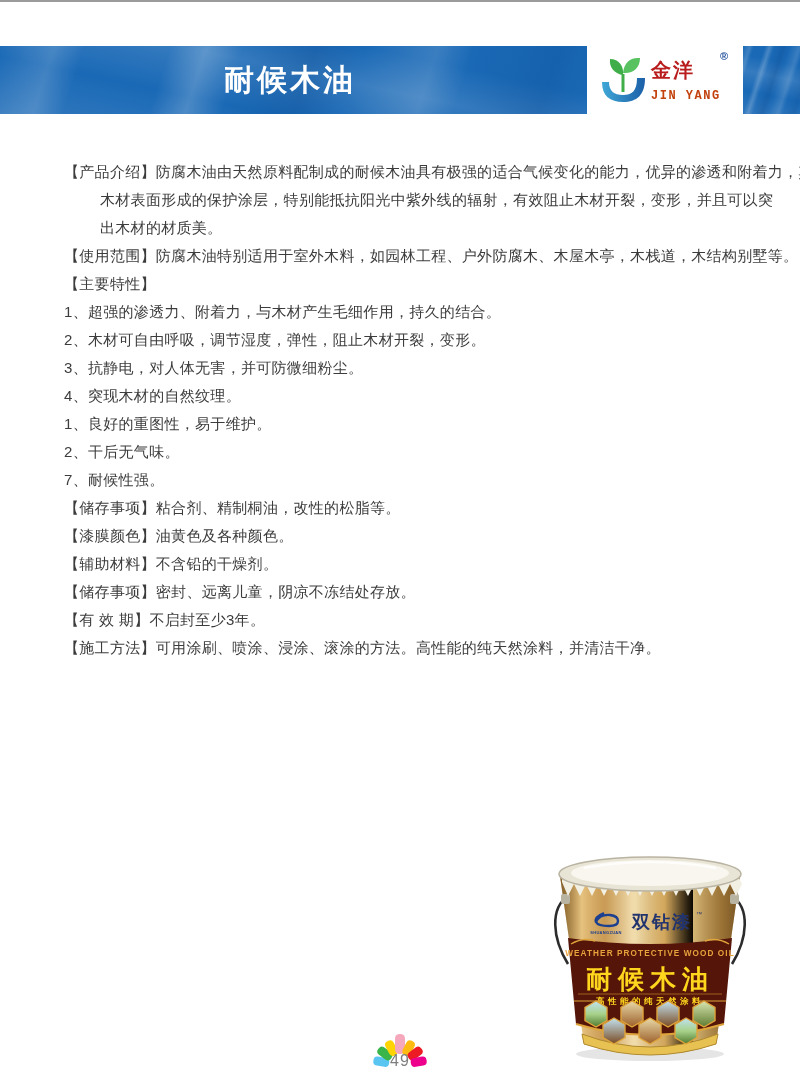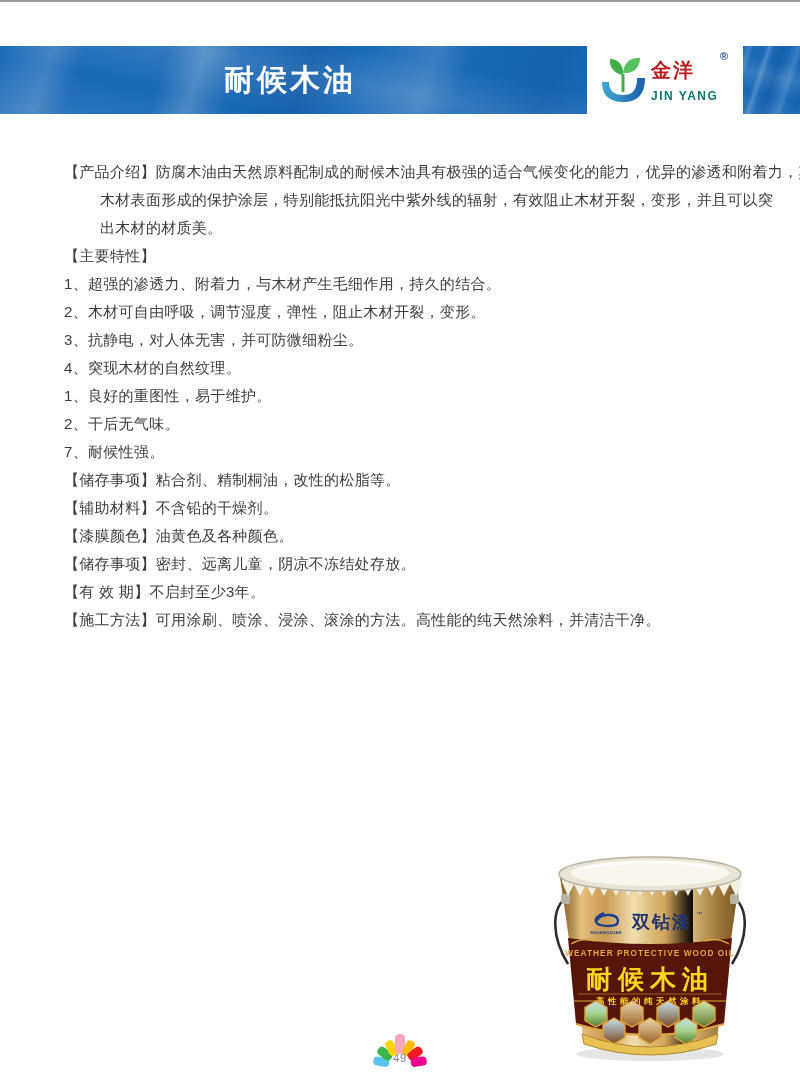--- a/index.html
+++ b/index.html
@@ -27,34 +27,34 @@
     letter-spacing:3px;white-space:nowrap;
   }
   .logo-box{position:absolute;left:587px;top:44px;width:156px;height:68px;background:#fff;}
   .logo-mark{position:absolute;left:10px;top:2px;}
   .logo-cn{
     position:absolute;left:64px;top:11px;color:#b91c1c;font-size:20px;font-weight:bold;
     letter-spacing:2px;white-space:nowrap;
   }
   .logo-reg{position:absolute;left:133px;top:4px;color:#1c4b9b;font-size:11px;font-weight:bold;}
   .logo-en{
-    position:absolute;left:64px;top:43px;color:#0f766e;font-size:12px;font-weight:bold;
-    letter-spacing:1.5px;white-space:nowrap;
+    position:absolute;left:64px;top:43px;color:#c2410c;font-size:12px;font-weight:bold;
+    letter-spacing:1.5px;white-space:nowrap;font-family:Liberation Mono, monospace;
   }
   
   .body-text{position:absolute;left:64px;top:156px;width:700px;color:#3c3c3c;font-size:15px;}
   .tline{height:28px;line-height:28px;white-space:nowrap;letter-spacing:.3px;}
   .tline.ind{margin-left:36px;}
   
   .bucket{position:absolute;left:544px;top:836px;}
   
   .fan{position:absolute;left:368px;top:1030px;}
   .page-num{
     position:absolute;left:368px;top:1050px;width:64px;text-align:center;
-    color:#7e7e7e;font-size:11px;letter-spacing:1px;
+    color:#7e7e7e;font-size:16px;letter-spacing:1px;
   }
 </style>
 </head>
 <body>
 
 <div class="page">
 
   <div class="banner-seg banner-left"></div>
   <div class="banner-seg banner-right"></div>
   <div class="banner-title">耐候木油</div>
@@ -74,31 +74,32 @@
     </svg>
     <div class="logo-cn">金洋</div>
     <div class="logo-reg">®</div>
     <div class="logo-en">JIN YANG</div>
   </div>
 
   <div class="body-text">
       <div class="tline">【产品介绍】防腐木油由天然原料配制成的耐候木油具有极强的适合气候变化的能力，优异的渗透和附着力，其在</div>
       <div class="tline ind">木材表面形成的保护涂层，特别能抵抗阳光中紫外线的辐射，有效阻止木材开裂，变形，并且可以突</div>
       <div class="tline ind">出木材的材质美。</div>
+      <div class="tline">【使用范围】防腐木油特别适用于室外木料，如园林工程、户外防腐木、木屋木亭，木栈道，木结构别墅等。</div>
       <div class="tline">【主要特性】</div>
       <div class="tline">1、超强的渗透力、附着力，与木材产生毛细作用，持久的结合。</div>
       <div class="tline">2、木材可自由呼吸，调节湿度，弹性，阻止木材开裂，变形。</div>
       <div class="tline">3、抗静电，对人体无害，并可防微细粉尘。</div>
       <div class="tline">4、突现木材的自然纹理。</div>
       <div class="tline">1、良好的重图性，易于维护。</div>
       <div class="tline">2、干后无气味。</div>
       <div class="tline">7、耐候性强。</div>
       <div class="tline">【储存事项】粘合剂、精制桐油，改性的松脂等。</div>
+      <div class="tline">【漆膜颜色】油黄色及各种颜色。</div>
       <div class="tline">【辅助材料】不含铅的干燥剂。</div>
-      <div class="tline">【漆膜颜色】油黄色及各种颜色。</div>
       <div class="tline">【储存事项】密封、远离儿童，阴凉不冻结处存放。</div>
       <div class="tline">【有 效 期】不启封至少3年。</div>
       <div class="tline">【施工方法】可用涂刷、喷涂、浸涂、滚涂的方法。高性能的纯天然涂料，并清洁干净。</div>
     </div>
 
   <svg class="bucket" width="212" height="236" viewBox="0 0 212 236">
     <defs>
       <linearGradient id="wood" x1="0" y1="0" x2="1" y2="0">
         <stop offset="0" stop-color="#b98a42"></stop>
           <stop offset=".12" stop-color="#e6c27f"></stop>

